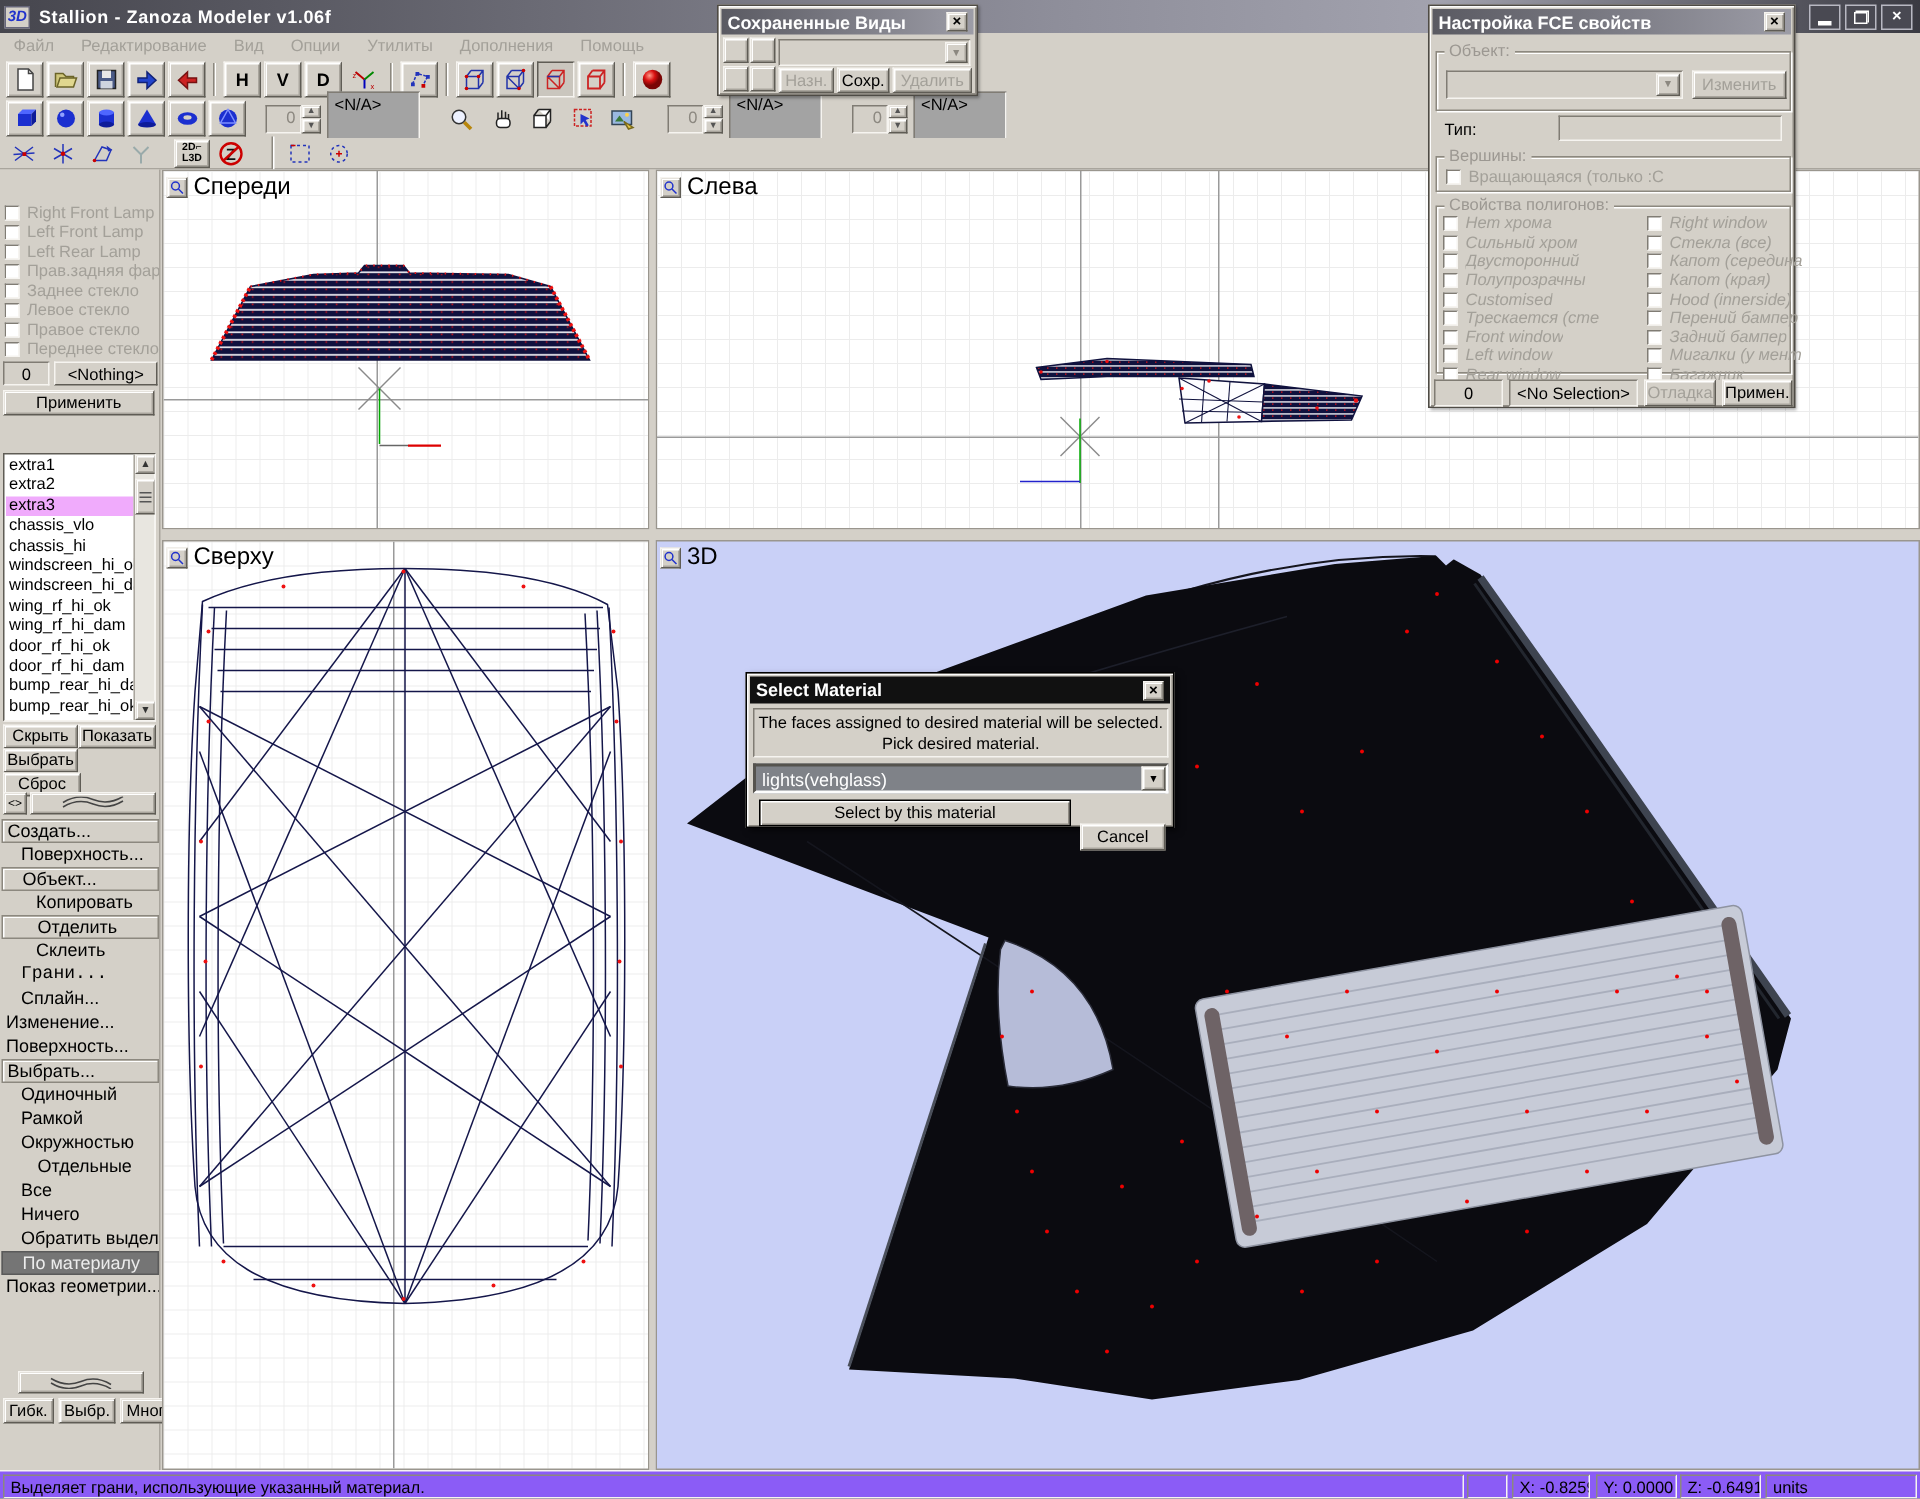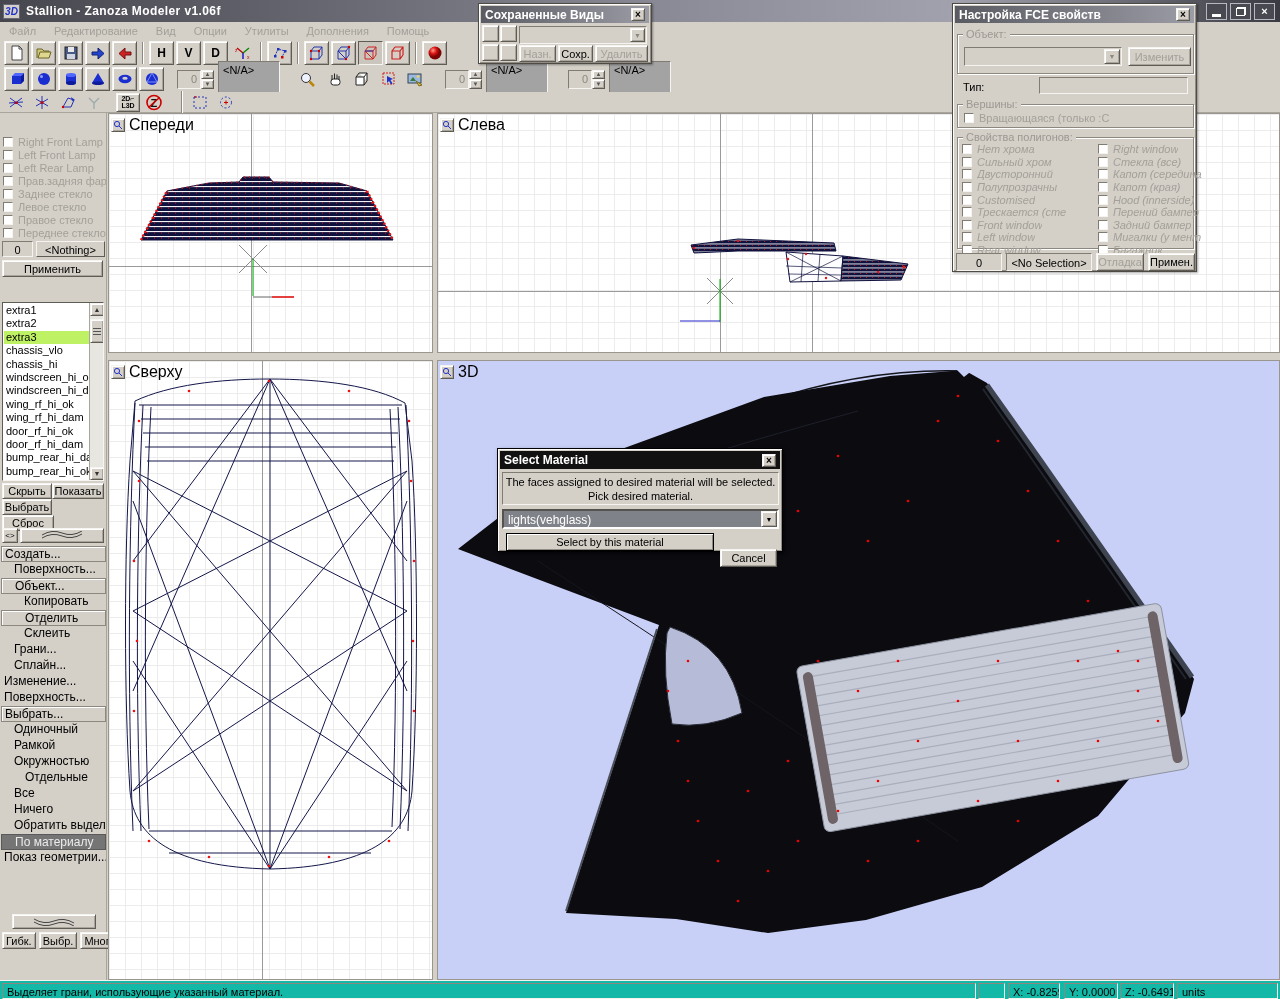--- a/index.html
+++ b/index.html
@@ -55,21 +55,21 @@
   
   .sidebar { position:absolute; left:0; top:113px; width:107px; height:867px; background:#d4d0c8; border-right:1px solid #a9a59d; }
   .damage-checks { position:absolute; left:3px; top:22px; width:103px; }
   .count-row { position:absolute; left:2px; top:128px; display:flex; gap:3px; }
   .count-box { width:31px; height:16px; background:#d4d0c8; border:1px solid; border-color:#807c74 #f6f4f0 #f6f4f0 #807c74; text-align:center; padding-top:2px; }
   .nothing-box { width:69px; height:16px; border:1px solid; border-color:#f6f4f0 #5f5c55 #5f5c55 #f6f4f0; text-align:center; padding-top:2px; background:#d4d0c8; }
   .apply-btn { position:absolute; left:2px; top:147px; width:101px; height:17px; }
   .parts-list { position:absolute; left:2px; top:189px; width:102px; height:179px; background:#fff; border:1px solid; border-color:#5f5c55 #f6f4f0 #f6f4f0 #5f5c55; overflow:hidden; }
   .parts-items { position:absolute; left:1px; top:1px; right:14px; }
   .part-item { height:13.4px; padding:0 2px; white-space:nowrap; overflow:hidden; font-size:11px; }
-  .part-item.selected { background:#bef264; }
+  .part-item.selected { background:#f0abfc; }
   .plist-scroll { position:absolute; right:0; top:0; width:14px; height:100%; background:#e8e6e0; border-left:1px solid #a9a59d; }
   .scr-btn { width:14px; height:13px; font-size:7px; color:#333; }
   .scr-thumb { position:absolute; top:16px; left:0; width:14px; height:24px; display:flex; flex-direction:column; align-items:center; justify-content:center; gap:2px; }
   .scr-thumb i { display:block; width:8px; height:1px; background:#555; }
   .scr-down { position:absolute; bottom:0; }
   .lp-row1 { position:absolute; left:2px; top:370px; display:flex; }
   .lp-row2 { position:absolute; left:2px; top:386px; display:flex;flex-direction:column; }
   .lp-row1 .btn, .lp-row2 .btn { height:16px; font-size:11px; }
   .w50{width:50px;} .w52{width:52px;}
   .mini-exp { position:absolute; left:2px; top:415px; width:16px; height:15px; font-size:8px; }
@@ -134,21 +134,21 @@
   .dlg-msg { position:absolute; left:4px; top:23px; width:277px; height:33px; background:#d4d0c8;
     border:1px solid; border-color:#807c74 #f6f4f0 #f6f4f0 #807c74; text-align:center; font-size:11px; padding-top:2px; line-height:14px; }
   .dlg-combo { position:absolute; left:4px; top:60px; width:277px; height:20px; background:#7f8288;
     border:2px solid; border-color:#55534e #fdfdfd #fdfdfd #55534e; color:#fff; padding:2px 4px 0 4px; font-size:12px; }
   .dlg-combo .drop { position:absolute; right:0px; top:0px; width:16px; height:16px; font-size:7px; color:#000; }
   .dlg-ok { position:absolute; left:8px; top:84px; width:208px; height:18px; border:1px solid #000;
     background:#d4d0c8; box-shadow:inset 1px 1px 0 #fff, inset -1px -1px 0 #8f8b83; }
   .dlg-cancel { position:absolute; left:222px; top:100px; width:57px; height:18px; }
 
   
-  .statusbar { position:absolute; left:0; top:980px; width:1280px; height:19px; background:#14b8a6; border-top:1px solid #f6f4f0; }
+  .statusbar { position:absolute; left:0; top:980px; width:1280px; height:19px; background:#8b5cf6; border-top:1px solid #f6f4f0; }
   .status-cell { position:absolute; top:2px; height:16px; border:1px solid; border-color:#8c887f #f6f4f0 #f6f4f0 #8c887f; padding:2px 4px 0 4px; white-space:nowrap; overflow:hidden; }
 </style>
 </head>
 <body>
 
 <div class="app">
 
   <div class="titlebar">
     <div class="app-icon">3D</div>
     <div class="title-text">Stallion - Zanoza Modeler v1.06f</div>
@@ -521,21 +521,21 @@
         </svg>
       </div>
 
     <div class="cmd-menu">
         <div class="cmd-item boxed" style="padding-left: 3px;"><span>Создать...</span></div>
         <div class="cmd-item" style="padding-left: 13px;"><span>Поверхность...</span></div>
         <div class="cmd-item boxed" style="padding-left: 13px;"><span>Объект...</span></div>
         <div class="cmd-item" style="padding-left: 23px;"><span>Копировать</span></div>
         <div class="cmd-item boxed" style="padding-left: 23px;"><span>Отделить</span></div>
         <div class="cmd-item" style="padding-left: 23px;"><span>Склеить</span></div>
-        <div class="cmd-item" style="padding-left: 13px;"><span>Грани...</span></div>
+        <div class="cmd-item" style="padding-left: 13px; font-family: Liberation Mono, monospace;"><span>Грани...</span></div>
         <div class="cmd-item" style="padding-left: 13px;"><span>Сплайн...</span></div>
         <div class="cmd-item" style="padding-left: 3px;"><span>Изменение...</span></div>
         <div class="cmd-item" style="padding-left: 3px;"><span>Поверхность...</span></div>
         <div class="cmd-item boxed" style="padding-left: 3px;"><span>Выбрать...</span></div>
         <div class="cmd-item" style="padding-left: 13px;"><span>Одиночный</span></div>
         <div class="cmd-item" style="padding-left: 13px;"><span>Рамкой</span></div>
         <div class="cmd-item" style="padding-left: 13px;"><span>Окружностью</span></div>
         <div class="cmd-item" style="padding-left: 24px;"><span>Отдельные</span></div>
         <div class="cmd-item" style="padding-left: 13px;"><span>Все</span></div>
         <div class="cmd-item" style="padding-left: 13px;"><span>Ничего</span></div>

